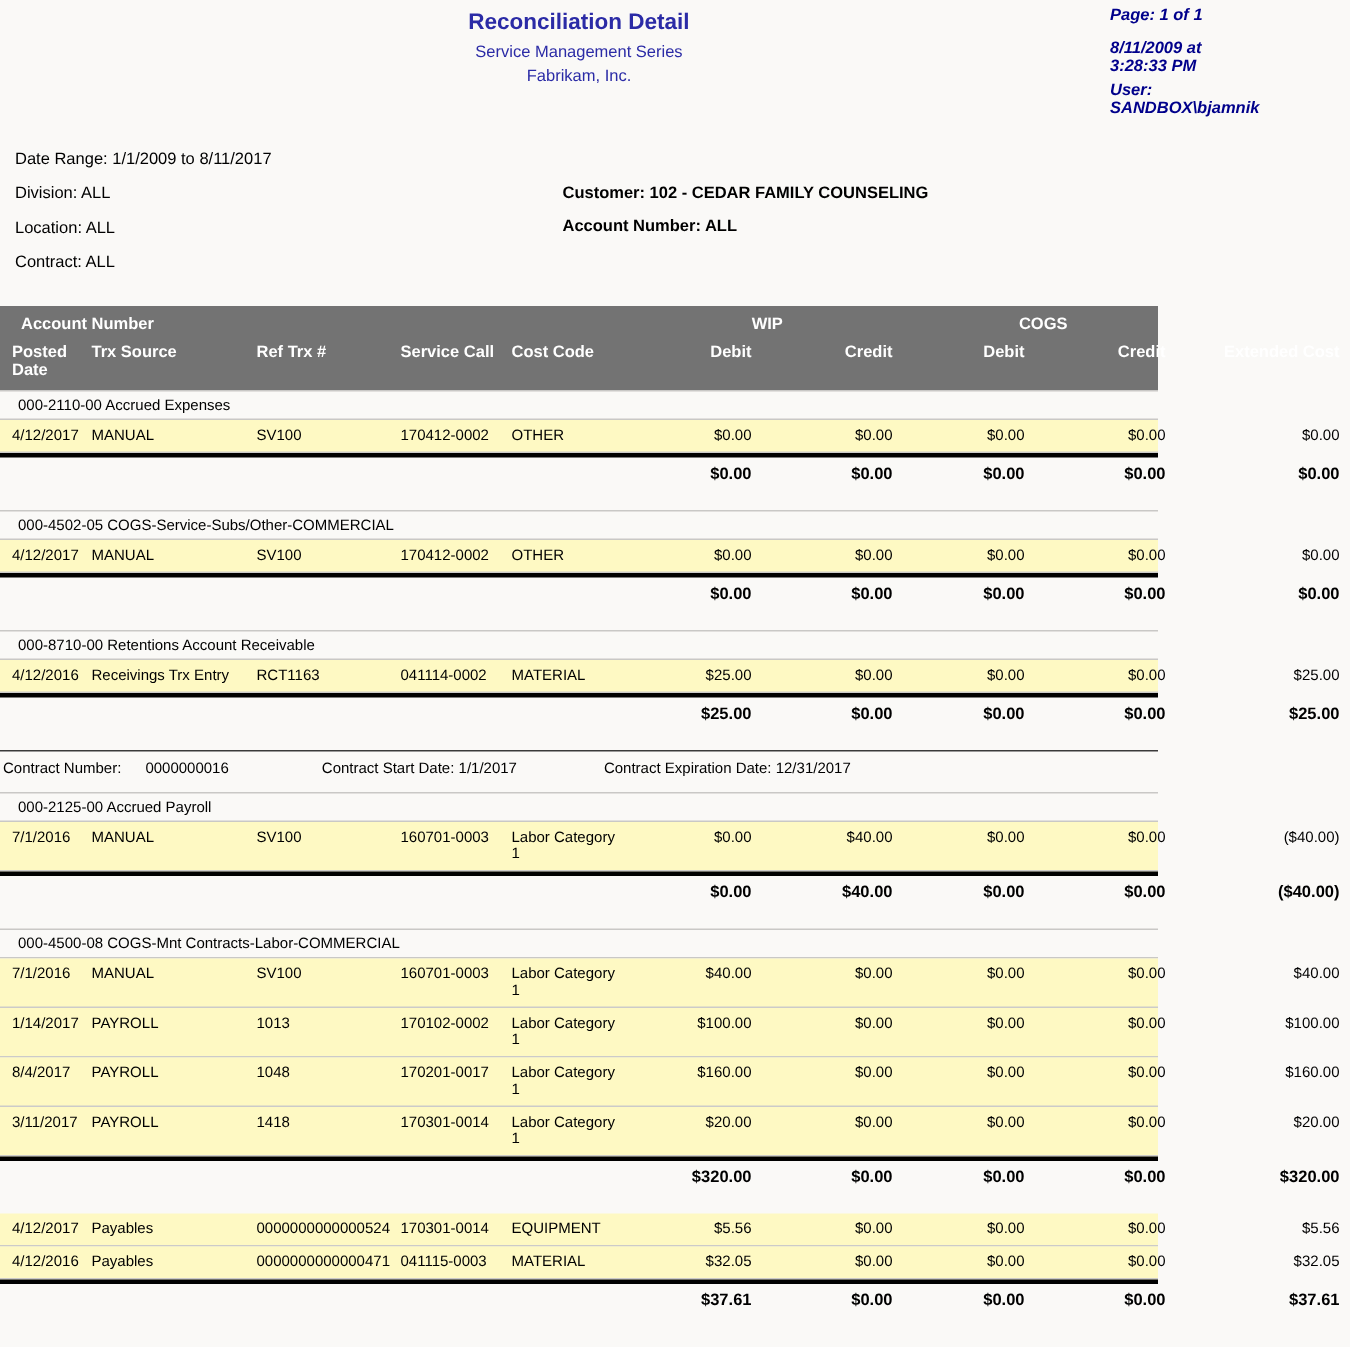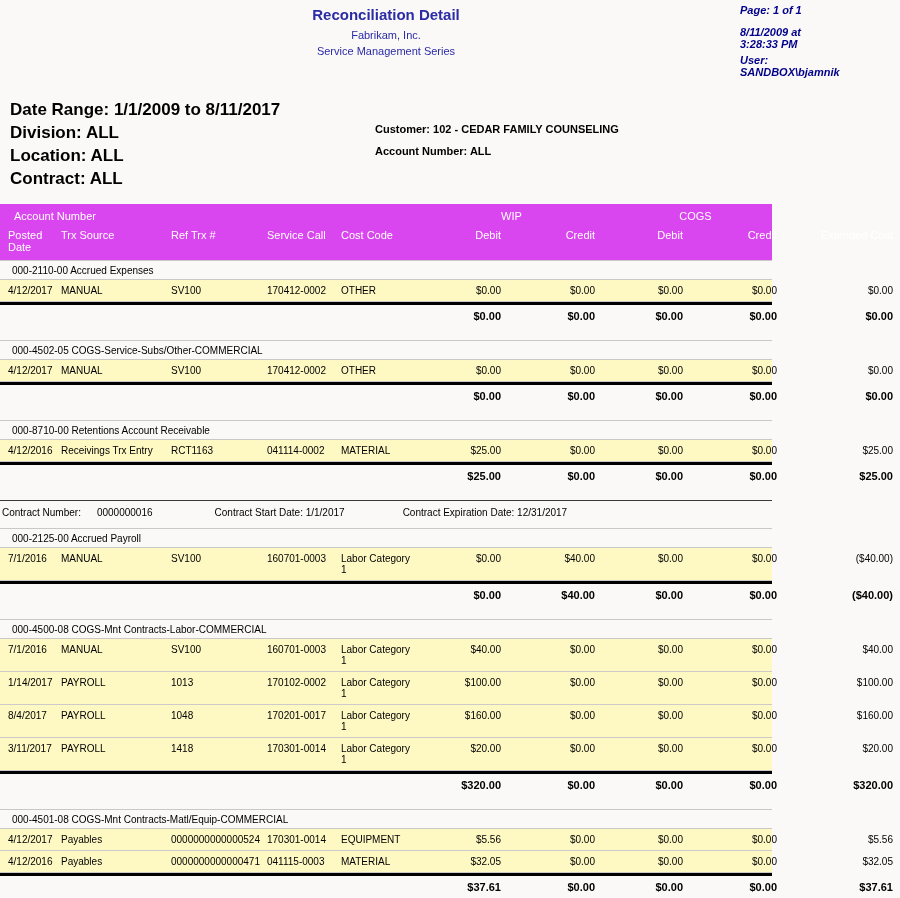--- a/index.html
+++ b/index.html
@@ -13,29 +13,29 @@
 
   
   .top { position:relative; height:204px; }
   .title-block { position:absolute; left:0; right:0; top:6px; text-align:center; }
   .report-title { font-size:15px; font-weight:bold; color:#2b2ba6; margin-bottom:6px; }
   .report-sub   { font-size:11px; color:#2b2ba6; margin-bottom:4px; }
   .right-block { position:absolute; left:740px; top:4px; font-size:11px; font-weight:bold; color:#00008b; }
   .right-block div { margin-bottom:4px;font-style:italic; }
   .right-block .pg { margin-bottom:10px; }
 
-  .filters-left  { position:absolute; left:10px; top:100px; font-size:17px; font-weight:bold; }
+  .filters-left  { position:absolute; left:10px; top:100px; font-size:11px; font-weight:normal; }
   .filters-left  div { height:23px; }
   .filters-right { position:absolute; left:375px; top:123px; font-size:11px; font-weight:bold; }
   .filters-right div { height:22px; }
 
   
   .grid { display:grid; grid-template-columns:56px 110px 96px 74px 80px 92px 94px 88px 94px 116px; }
 
-  .thead { background:#d946ef; color:#fff; font-weight:normal; font-size:11px; }
+  .thead { background:#737373; color:#fff; font-weight:bold; font-size:11px; }
   .thead .g1 { padding:6px 0 3px 0; }
   .thead .g2 { padding:4px 0 7px 0; }
   .thead .cell { padding-left:5px; }
   .thead .cell.first { padding-left:8px; }
   .thead .acct { grid-column:1 / 6; padding-left:14px; }
   .thead .wip  { grid-column:6 / 8; text-align:center; }
   .thead .cogs { grid-column:8 / 10; text-align:center; }
   .thead .num  { text-align:right; padding-right:7px; }
 
   .tbody { font-size:10px; }
@@ -55,22 +55,22 @@
   .cd-exp   { margin-left:58px; }
 </style>
 </head>
 <body>
 
 <div class="page">
 
   <div class="top">
     <div class="title-block">
       <div class="report-title">Reconciliation Detail</div>
+      <div class="report-sub">Service Management Series</div>
       <div class="report-sub">Fabrikam, Inc.</div>
-      <div class="report-sub">Service Management Series</div>
     </div>
     <div class="right-block">
       <div class="pg">Page: 1 of 1</div>
       <div>8/11/2009 at 3:28:33 PM</div>
       <div>User: SANDBOX\bjamnik</div>
     </div>
     <div class="filters-left">
       <div>Date Range: 1/1/2009 to 8/11/2017</div>
       <div>Division: ALL</div>
       <div>Location: ALL</div>
@@ -244,21 +244,20 @@
         </div>
         <div class="grid total-row">
           <div class="cell num" style="grid-column: 6;">$320.00</div>
           <div class="cell num" style="grid-column: 7;">$0.00</div>
           <div class="cell num" style="grid-column: 8;">$0.00</div>
           <div class="cell num" style="grid-column: 9;">$0.00</div>
           <div class="cell num" style="grid-column: 10;">$320.00</div>
         </div>
       </div>
       <div class="section">
-        <div class="acct-label">000-4501-08 COGS-Mnt Contracts-Matl/Equip-COMMERCIAL</div>
         <div class="grid data-row">
           <div class="cell">4/12/2017</div>
           <div class="cell">Payables</div>
           <div class="cell">0000000000000524</div>
           <div class="cell">170301-0014</div>
           <div class="cell">EQUIPMENT</div>
           <div class="cell num">$5.56</div>
           <div class="cell num">$0.00</div>
           <div class="cell num">$0.00</div>
           <div class="cell num">$0.00</div>

